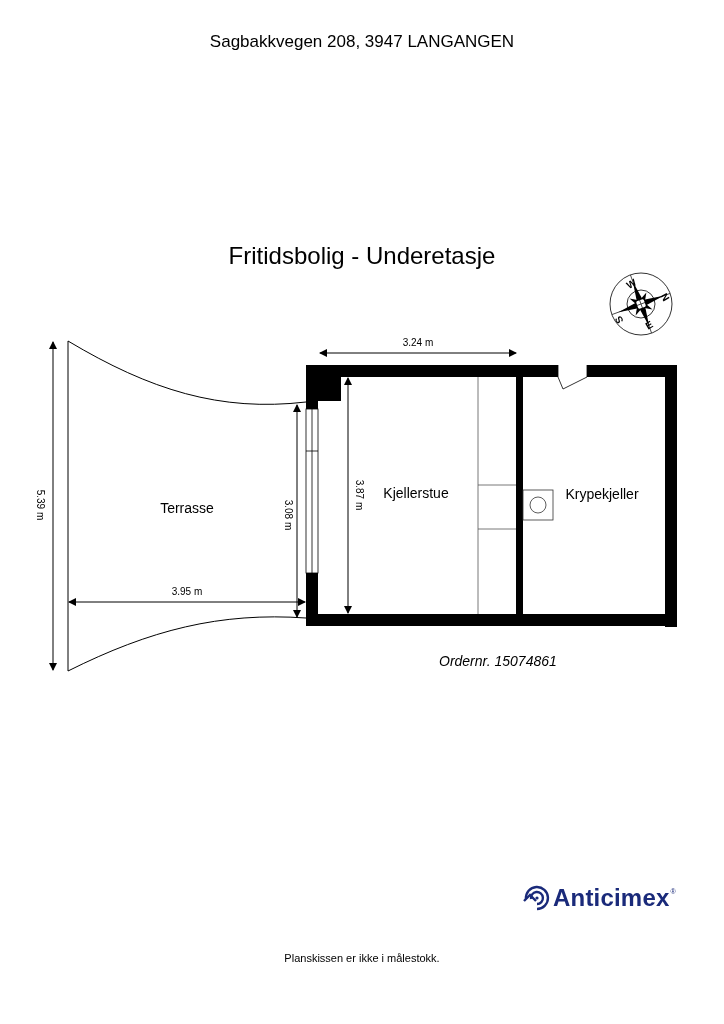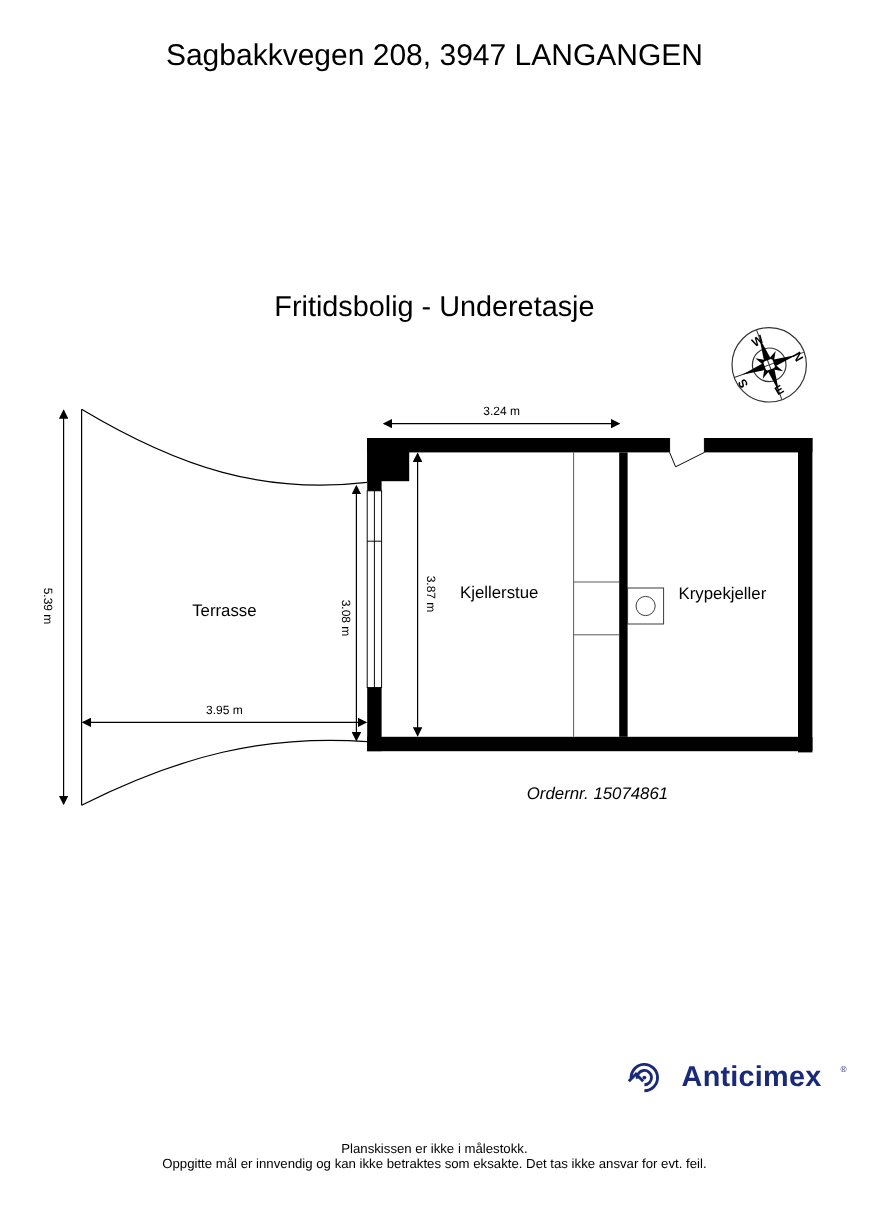--- a/index.html
+++ b/index.html
@@ -1,21 +1,21 @@
 <!DOCTYPE html>
 <html><head>
   <meta charset="utf-8">
   <style>
     html, body { margin: 0; padding: 0; background: #ffffff; }
     body { width: 724px; height: 1024px; position: relative; overflow: hidden; font-family: "Liberation Sans", sans-serif; color: #000; }
-    .title { position: absolute; top: 32px; left: 0; width: 724px; text-align: center; font-size: 25px; }
+    .title { position: absolute; top: 32px; left: 0; width: 724px; text-align: center; font-size: 17px; }
     .subtitle { position: absolute; top: 242px; left: 0; width: 724px; text-align: center; font-size: 24px; }
     svg.plan { position: absolute; left: 0; top: 0; }
     .order { position: absolute; top: 653px; left: 439px; font-size: 14px; font-style: italic; }
-    .logo { position: absolute; left: 522px; top: 884px; display: flex; align-items: center; gap: 16px; }
+    .logo { position: absolute; left: 522px; top: 884px; display: flex; align-items: center; gap: 1px; }
     .logo-text { font-size: 24px; font-weight: bold; color: #1a2a7a; letter-spacing: 0.2px; }
     .logo-reg { font-size: 7px; color: #1a2a7a; align-self: flex-start; margin-top: 4px; }
     .footer { position: absolute; top: 952px; left: 0; width: 724px; text-align: center; font-size: 11px; line-height: 12px; }
     .footer div { white-space: nowrap; }
   </style>
 </head>
 <body>
 
 <div class="title">Sagbakkvegen 208, 3947 LANGANGEN</div>
 <div class="subtitle">Fritidsbolig - Underetasje</div>
@@ -133,14 +133,13 @@
       <circle cx="15" cy="13" r="1.6" fill="#1a2a7a" stroke="none"></circle>
       <path d="M2,16 L8,10 L14,16"></path>
     </g>
   </svg>
   <span class="logo-text">Anticimex</span>
   <span class="logo-reg">®</span>
 </div>
 
 <div class="footer">
   <div>Planskissen er ikke i målestokk.</div>
-  <div>Oppgitte mål er innvendig og kan ikke betraktes som eksakte. Det tas ikke ansvar for evt. feil.</div>
 </div>
 
 </body></html>

